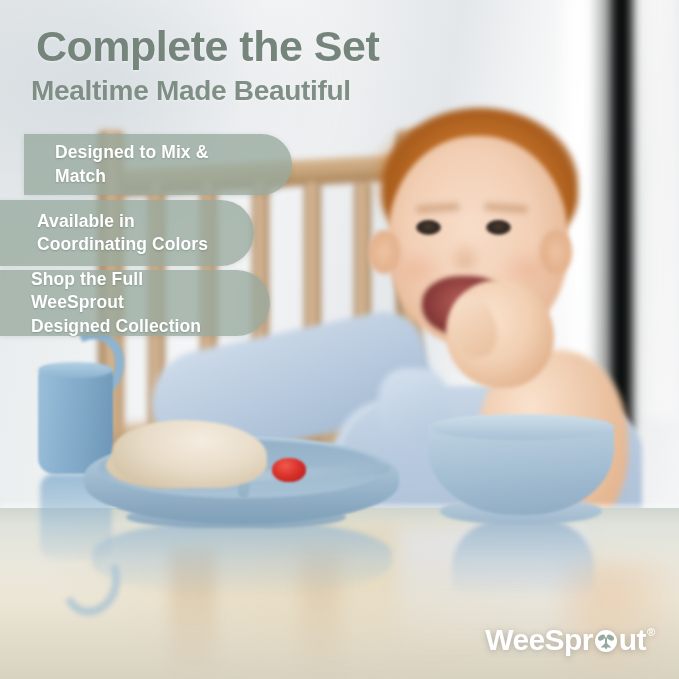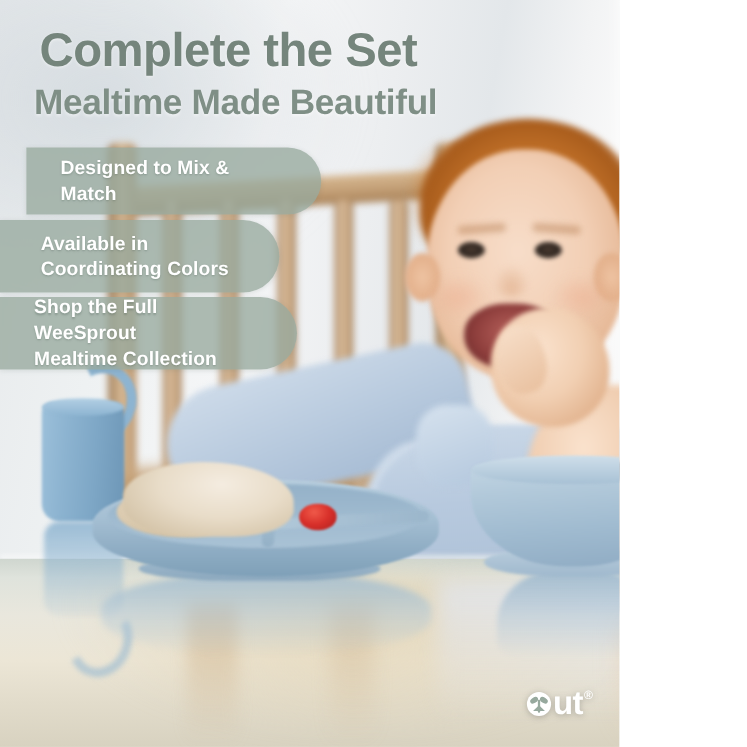--- a/index.html
+++ b/index.html
@@ -1,20 +1,20 @@
 <!DOCTYPE html>
 <html><head>
 <meta charset="utf-8">
 <style>
   html,body{margin:0;padding:0;background:#fff;}
   body{font-family:"Liberation Sans",sans-serif;}
 
   #banner{
     position:relative;
-    width:563px;height:679px;
+    width:679px;height:679px;
     overflow:hidden;
     background:#eef0f1;
   }
 
   
   .scene{position:absolute;inset:0;overflow:hidden;}
 
   
   .wall{
     position:absolute;left:0;top:0;width:679px;height:520px;
@@ -318,21 +318,21 @@
   
   .headline{
     position:absolute;left:36px;top:24px;
     font-size:43px;font-weight:bold;color:#75857c;
     letter-spacing:-.5px;line-height:1.05;
     text-shadow:0 1px 3px rgba(255,255,255,.55);
     white-space:nowrap;
   }
   .subhead{
     position:absolute;left:31px;top:76px;
-    font-size:32px;font-weight:bold;color:#7f8f86;
+    font-size:28px;font-weight:bold;color:#7f8f86;
     letter-spacing:-.3px;line-height:1.1;
     text-shadow:0 1px 3px rgba(255,255,255,.5);
     white-space:nowrap;
   }
 
   
   .pill{
     position:absolute;left:0;
     background:rgba(151,169,158,.78);
     border-radius:0 36px 36px 0;
@@ -459,25 +459,26 @@
 
   <div class="pill" id="pill-0">
     <span class="pill-text">Designed to Mix &amp; Match</span>
   </div>
   <div class="pill" id="pill-1">
     <span class="pill-text">Available in
 Coordinating Colors</span>
   </div>
   <div class="pill" id="pill-2">
     <span class="pill-text">Shop the Full WeeSprout
-Mealtime Collection</span>
+Designed Collection</span>
   </div>
 
   <div class="logo">
     <span class="logo-w">
+      <span>WeeSpr</span>
         <span class="logo-o">
           <svg width="24" height="24" viewBox="0 0 24 24">
             <circle cx="12" cy="12" r="11" fill="#ffffff"></circle>
             <ellipse cx="7.6" cy="8.6" rx="3.9" ry="2.5" fill="#97a99e" transform="rotate(-32 7.6 8.6)"></ellipse>
             <ellipse cx="16.4" cy="8.6" rx="3.9" ry="2.5" fill="#97a99e" transform="rotate(32 16.4 8.6)"></ellipse>
             <path d="M12 9.2 L12 19" stroke="#97a99e" stroke-width="2.1" stroke-linecap="round"></path>
             <path d="M12 13.2 L6.6 18.4 L17.4 18.4 Z" fill="#97a99e"></path>
           </svg>
         </span>
         <span>ut</span>

